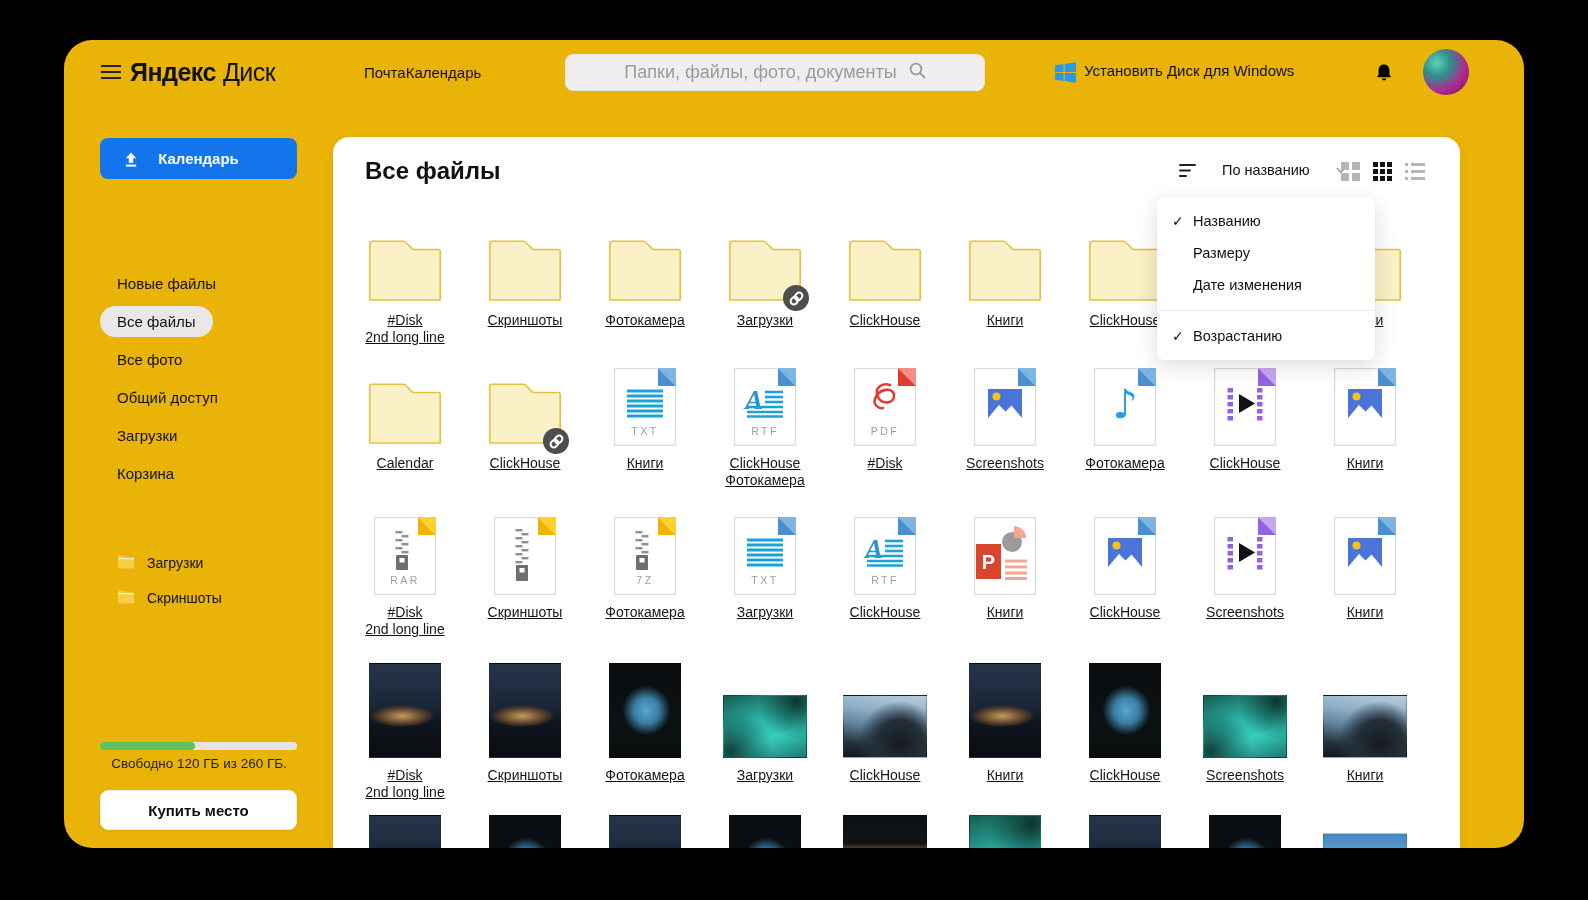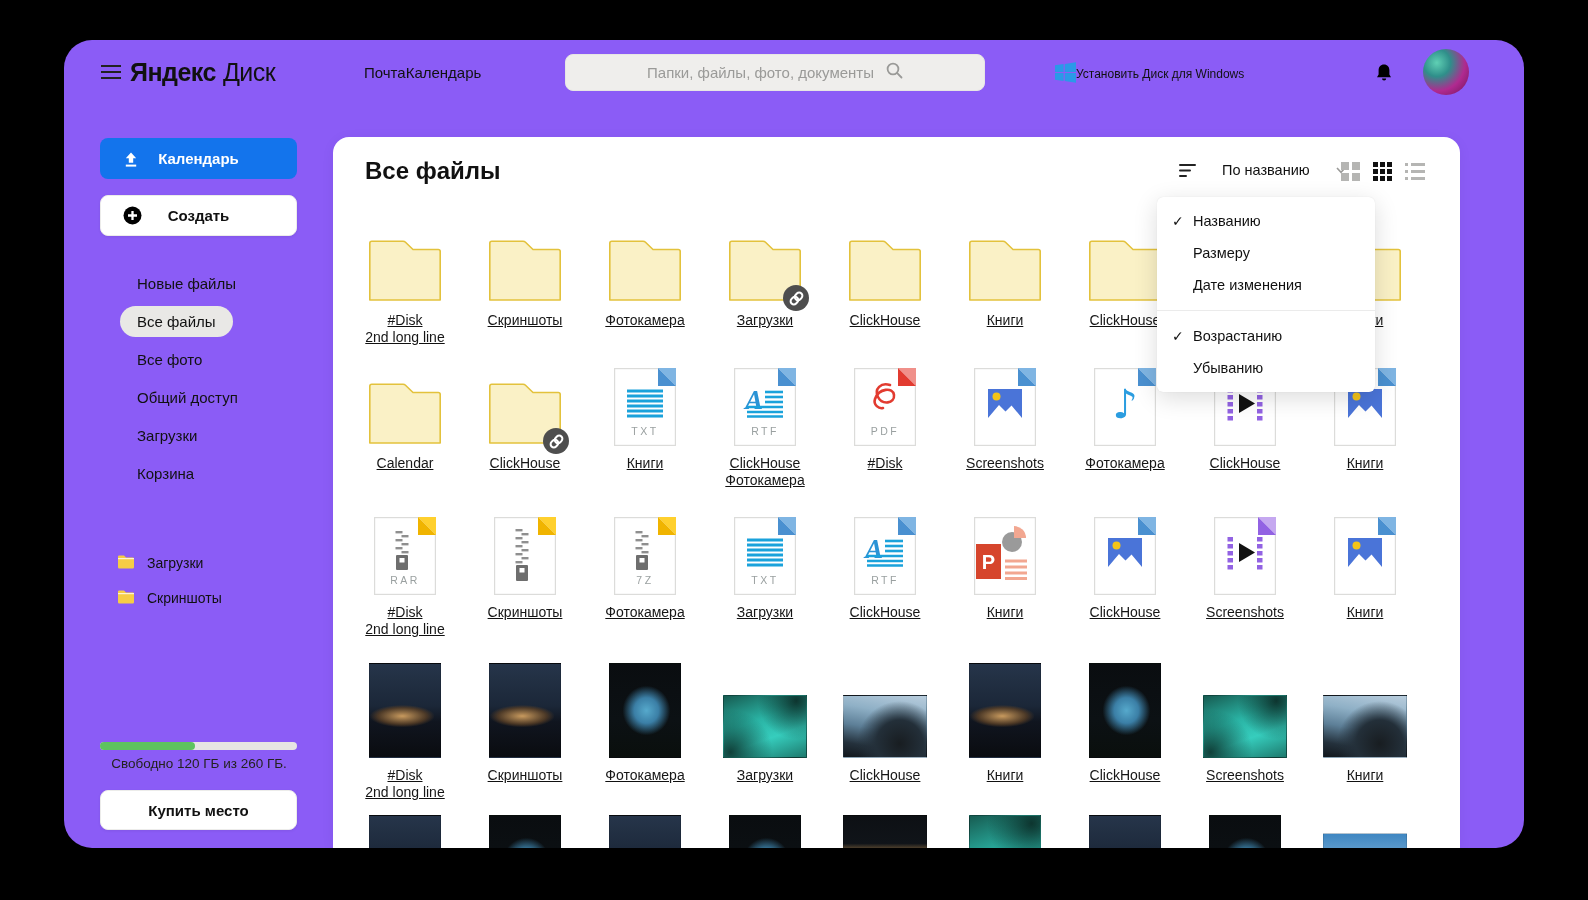--- a/index.html
+++ b/index.html
@@ -1,45 +1,45 @@
 <!DOCTYPE html>
 <html><head>
 <meta charset="utf-8">
 <style>
   * { margin:0; padding:0; box-sizing:border-box; }
   html,body { width:1588px; height:900px; }
   body { background:#000; position:relative; font-family:"Liberation Sans","DejaVu Sans",sans-serif; color:#111; }
 
   .window { position:absolute; left:64px; top:40px; width:1460px; height:808px;
-            background:#8b5cf6; border-radius:28px; overflow:hidden; }
+            background:#eab308; border-radius:28px; overflow:hidden; }
 
   
   .hamburger { position:absolute; left:37px; top:25px; width:20px; height:16px; cursor:pointer; }
   .hamburger i { display:block; height:2px; background:#222; margin-bottom:4px; }
   .logo { position:absolute; left:66px; top:18px; font-size:25px; letter-spacing:-0.5px; white-space:nowrap; }
   .logo .brand { font-weight:700; }
   .logo .product { font-weight:300; margin-left:7px; }
   .hnav { position:absolute; left:300px; top:24px; display:flex; font-size:15px; }
   .hnav span { cursor:pointer; }
   .search { position:absolute; left:501px; top:14px; width:420px; height:37px; background:#efeeec;
             border:1px solid #e7e6e4; border-radius:8px; display:flex; align-items:center; justify-content:center; gap:12px; }
-  .search .ph-text { color:#9a9a98; font-size:15px; }
-  .install { position:absolute; left:991px; top:22px; display:flex; align-items:center; gap:0; font-size:12px; cursor:pointer; }
+  .search .ph-text { color:#9a9a98; font-size:18px; }
+  .install { position:absolute; left:991px; top:22px; display:flex; gap:8px; font-size:15px; cursor:pointer; }
   .bell { position:absolute; left:1310px; top:23px; width:20px; height:20px; cursor:pointer; }
   .avatar { position:absolute; left:1359px; top:9px; width:46px; height:46px; border-radius:50%;
             background: radial-gradient(circle at 30% 30%, #5fd0b4 0%, #2f8f8a 30%, #b02a90 62%, #6d1356 100%); cursor:pointer; }
 
   
   .btn { border-radius:8px; font-size:15px; font-weight:700; display:flex; align-items:center; justify-content:center; cursor:pointer; }
   .btn-upload { position:absolute; left:36px; top:98px; width:197px; height:41px; background:#1374ec; color:#fff; }
   .btn-upload svg, .btn-create svg { position:absolute; left:22px; }
   .btn-create { position:absolute; left:36px; top:155px; width:197px; height:41px; background:#fff;
                 border:1px solid #ececea; box-shadow:0 1px 3px rgba(0,0,0,.07); }
   .side-nav { position:absolute; left:53px; top:224px; list-style:none; }
-  .side-nav li { height:38px; display:flex; align-items:center; font-size:15px; cursor:pointer; white-space:nowrap;margin-left:20px; }
+  .side-nav li { height:38px; display:flex; align-items:center; font-size:15px; cursor:pointer; white-space:nowrap; }
   .side-nav li.active span { background:#e9e8e6; border-radius:17px; padding:7px 17px; margin-left:-17px; }
   .side-folders { position:absolute; left:53px; top:511px; }
   .side-folders .frow { display:flex; align-items:center; gap:12px; height:24px; margin-bottom:11px; font-size:14px; cursor:pointer; }
   .progress { position:absolute; left:36px; top:702px; width:197px; height:8px; background:#e6e5e3; border-radius:4px; }
   .progress .fill { height:8px; background:#5ec35f; border-radius:4px; }
   .storage { position:absolute; left:20px; top:716px; width:230px; text-align:center; font-size:13.5px; color:#23221f; }
   .btn-buy { position:absolute; left:36px; top:750px; width:197px; height:40px; background:#fff;
              border:1px solid #ececea; box-shadow:0 1px 3px rgba(0,0,0,.07); }
 
   
@@ -134,27 +134,20 @@
       </svg>
   </div>
   <div class="avatar"></div>
 
   <div class="btn btn-upload">
     <svg width="18" height="18" viewBox="0 0 18 18">
         <path d="M9,2.5 L14.2,8.2 H11.2 V12.8 H6.8 V8.2 H3.8 Z" fill="#fff"></path>
         <rect x="3.8" y="14.6" width="10.4" height="2" fill="#fff"></rect>
       </svg>
     <span>Календарь</span>
-  </div>
-  <div class="btn btn-create">
-    <svg width="19" height="19" viewBox="0 0 19 19">
-        <circle cx="9.5" cy="9.5" r="9" fill="#000"></circle>
-        <path d="M9.5,5 V14 M5,9.5 H14" stroke="#fff" stroke-width="2.3"></path>
-      </svg>
-    <span>Создать</span>
   </div>
   <ul class="side-nav">
       <li>
         <span>Новые файлы</span>
       </li>
       <li class="active">
         <span>Все файлы</span>
       </li>
       <li>
         <span>Все фото</span>
@@ -891,18 +884,15 @@
           <span>Размеру</span>
         </div>
         <div class="mi">
           <span>Дате изменения</span>
         </div>
         <div class="divider"></div>
         <div class="mi">
           <span class="chk">✓</span>
           <span>Возрастанию</span>
         </div>
-        <div class="mi">
-          <span>Убыванию</span>
-        </div>
       </div>
   </div>
 </div>
 
 </body></html>

